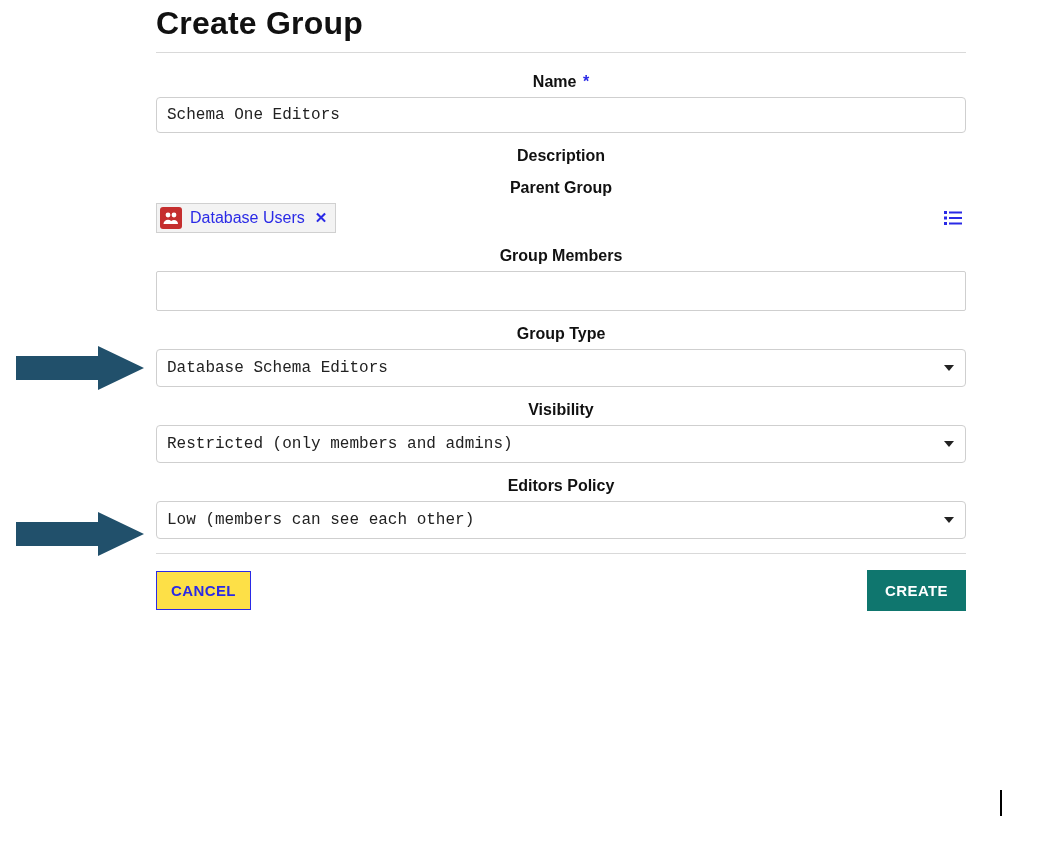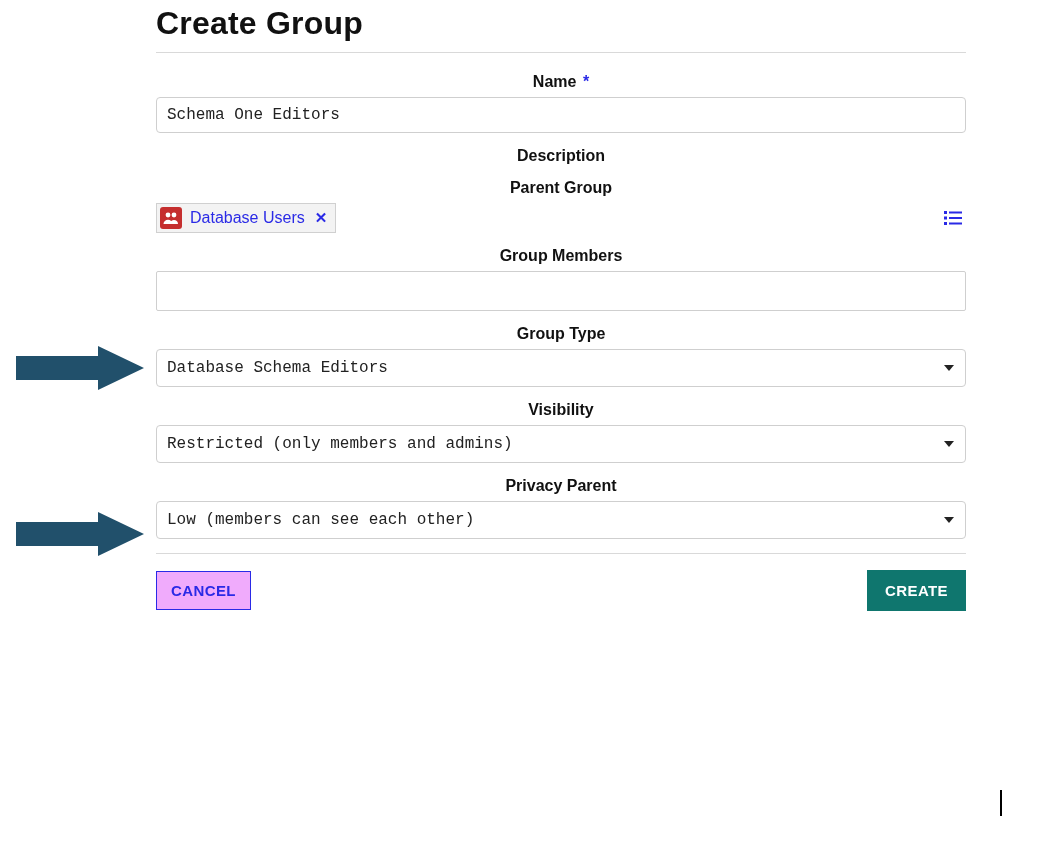--- a/index.html
+++ b/index.html
@@ -126,21 +126,21 @@
     background: #fff;
     border-radius: 2px;
   }
   .footer {
     display: flex;
     justify-content: space-between;
     align-items: center;
     margin-top: 4px;
   }
   .btn-cancel {
-    background: #f0abfc;
+    background: #fde047;
     color: #2a2ae6;
     border: 1px solid #2a2ae6;
     padding: 10px 14px;
     font-size: 15px;
     font-weight: 600;
     letter-spacing: 0.4px;
     cursor: pointer;
   }
   .btn-create {
     background: #0f766e;
@@ -246,21 +246,21 @@
       <label class="label">Visibility</label>
       <div class="select-wrap">
         <select class="select">
           <option>Restricted (only members and admins)</option>
         </select>
         <span class="caret"></span>
       </div>
     </div>
 
     <div class="field">
-      <label class="label">Privacy Parent</label>
+      <label class="label">Editors Policy</label>
       <div class="select-wrap">
         <select class="select">
           <option>Low (members can see each other)</option>
         </select>
         <span class="caret"></span>
       </div>
     </div>
 
     <hr class="rule2">
 

